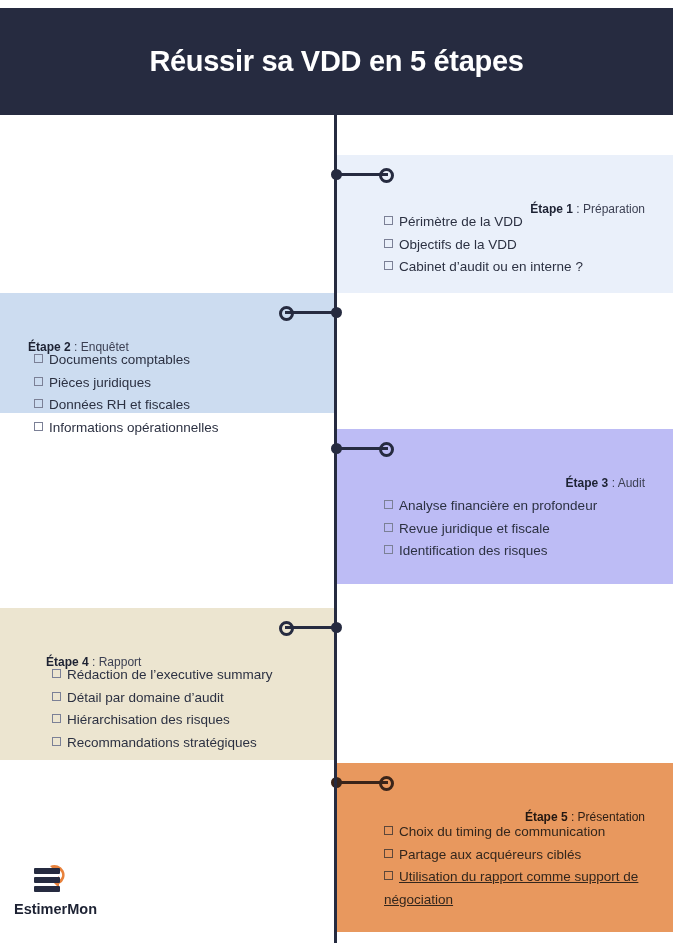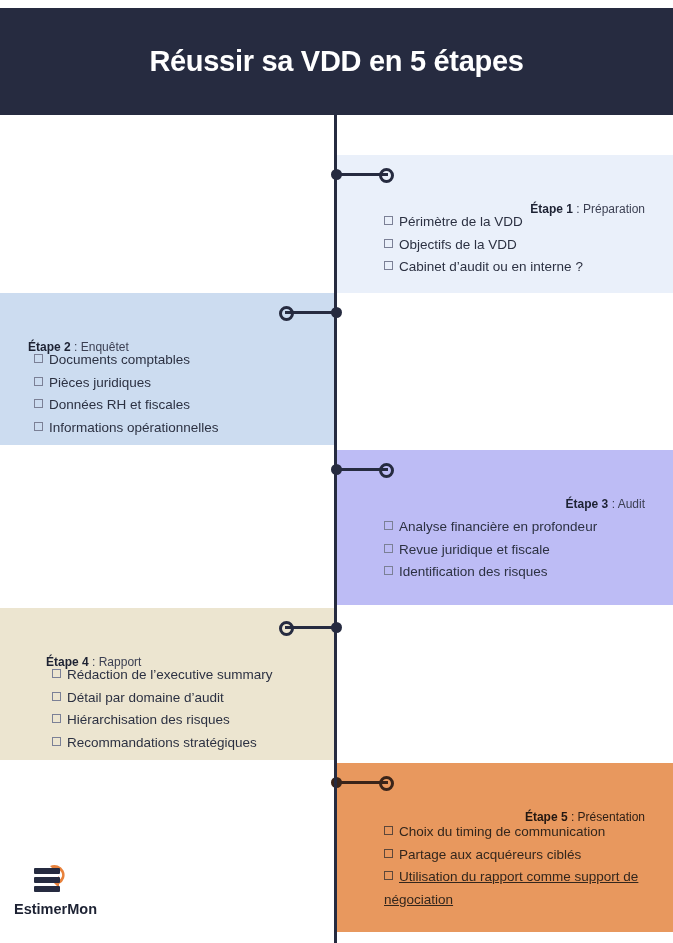--- a/index.html
+++ b/index.html
@@ -158,24 +158,24 @@
     border: 1px solid #7b8096;
     margin-right: 6px;
     vertical-align: 1px;
   }
   .step-item.wrap { white-space: normal; text-decoration: underline; }
 
   
   #step-1 { top: 155px; height: 138px; background: #eaf0fa; }
   #step-1 .step-items { margin-top: 12px; }
 
-  #step-2 { top: 293px; height: 152px; background: #ccdcf0; }
+  #step-2 { top: 293px; height: 120px; background: #ccdcf0; }
   #step-2 .step-items { margin-top: 12px; }
 
-  #step-3 { top: 450px; height: 155px; background: #bdbcf5; }
+  #step-3 { top: 429px; height: 155px; background: #bdbcf5; }
   #step-3 .step-items { margin-top: 22px; }
 
   #step-4 { top: 608px; height: 152px; background: #ece5d0; padding-left: 32px; }
   #step-4 .step-items { margin-top: 12px; }
 
   #step-5 { top: 763px; height: 169px; background: #e8985e; }
   #step-5 .step-items { margin-top: 14px; }
   #step-5 .step-item { color: #33261c; }
   #step-5 .step-item .box { border-color: #5d473a; }
   #step-5 .step-title { color: #2b1d14; }

